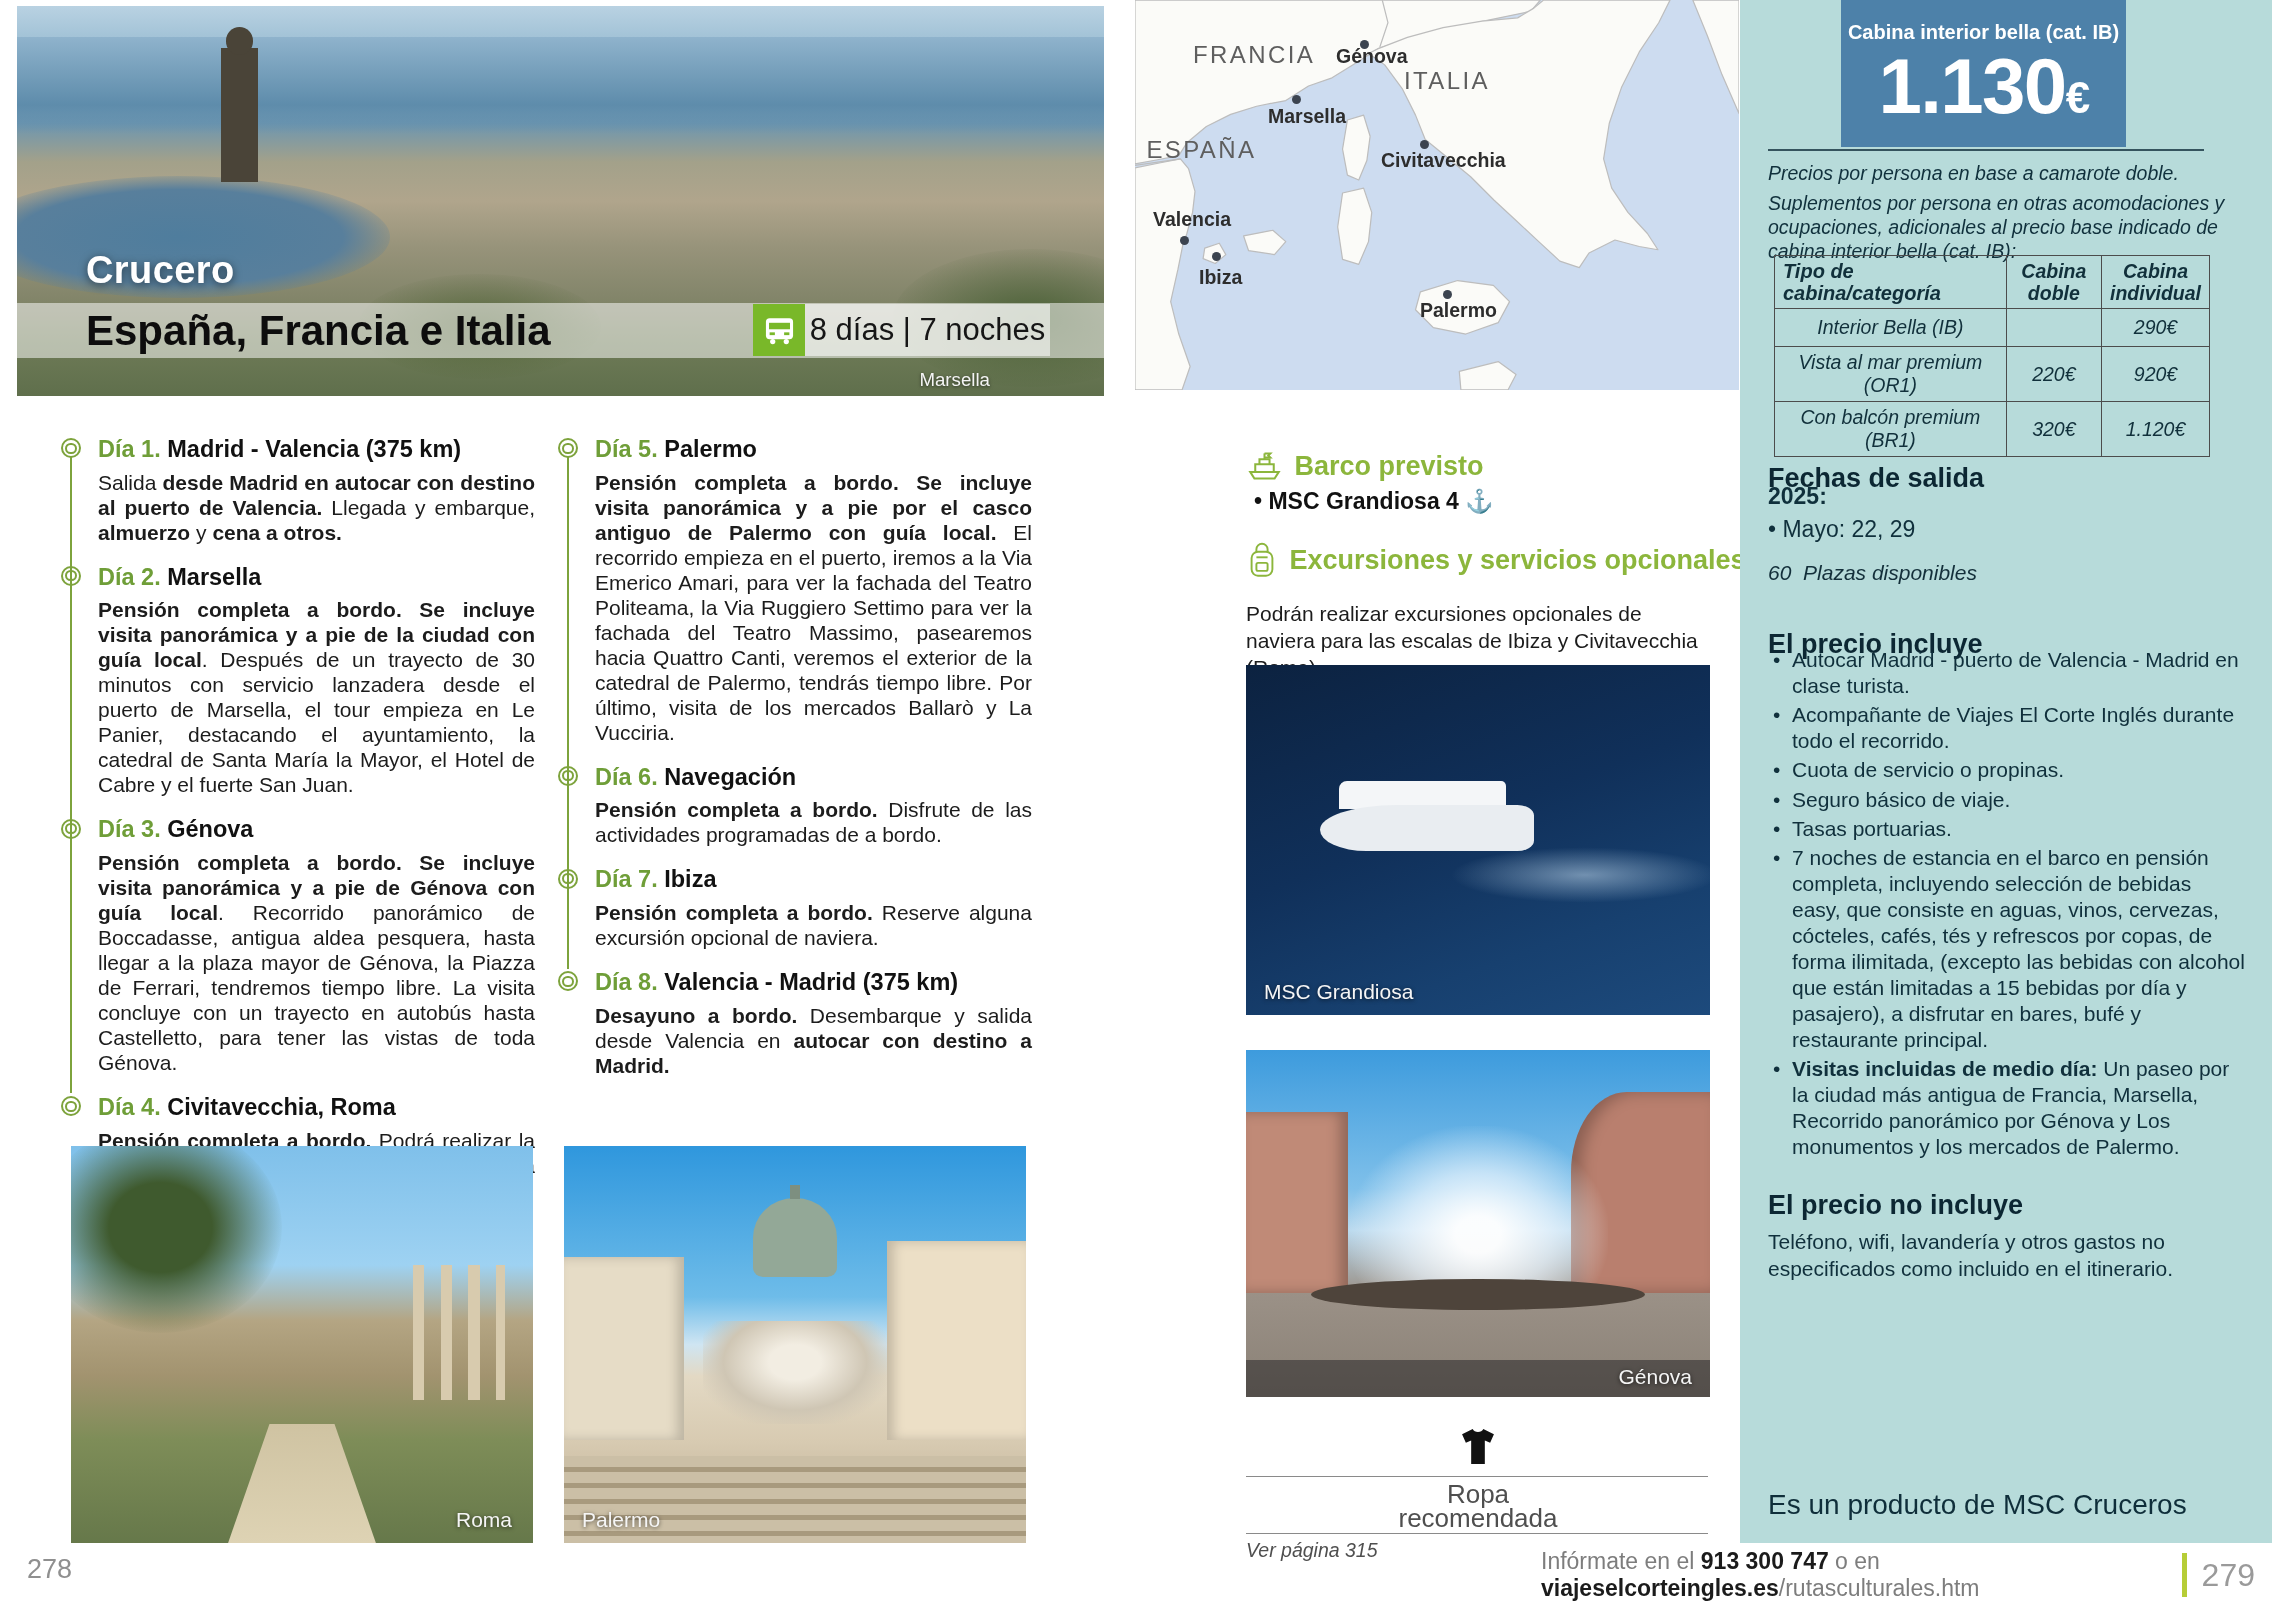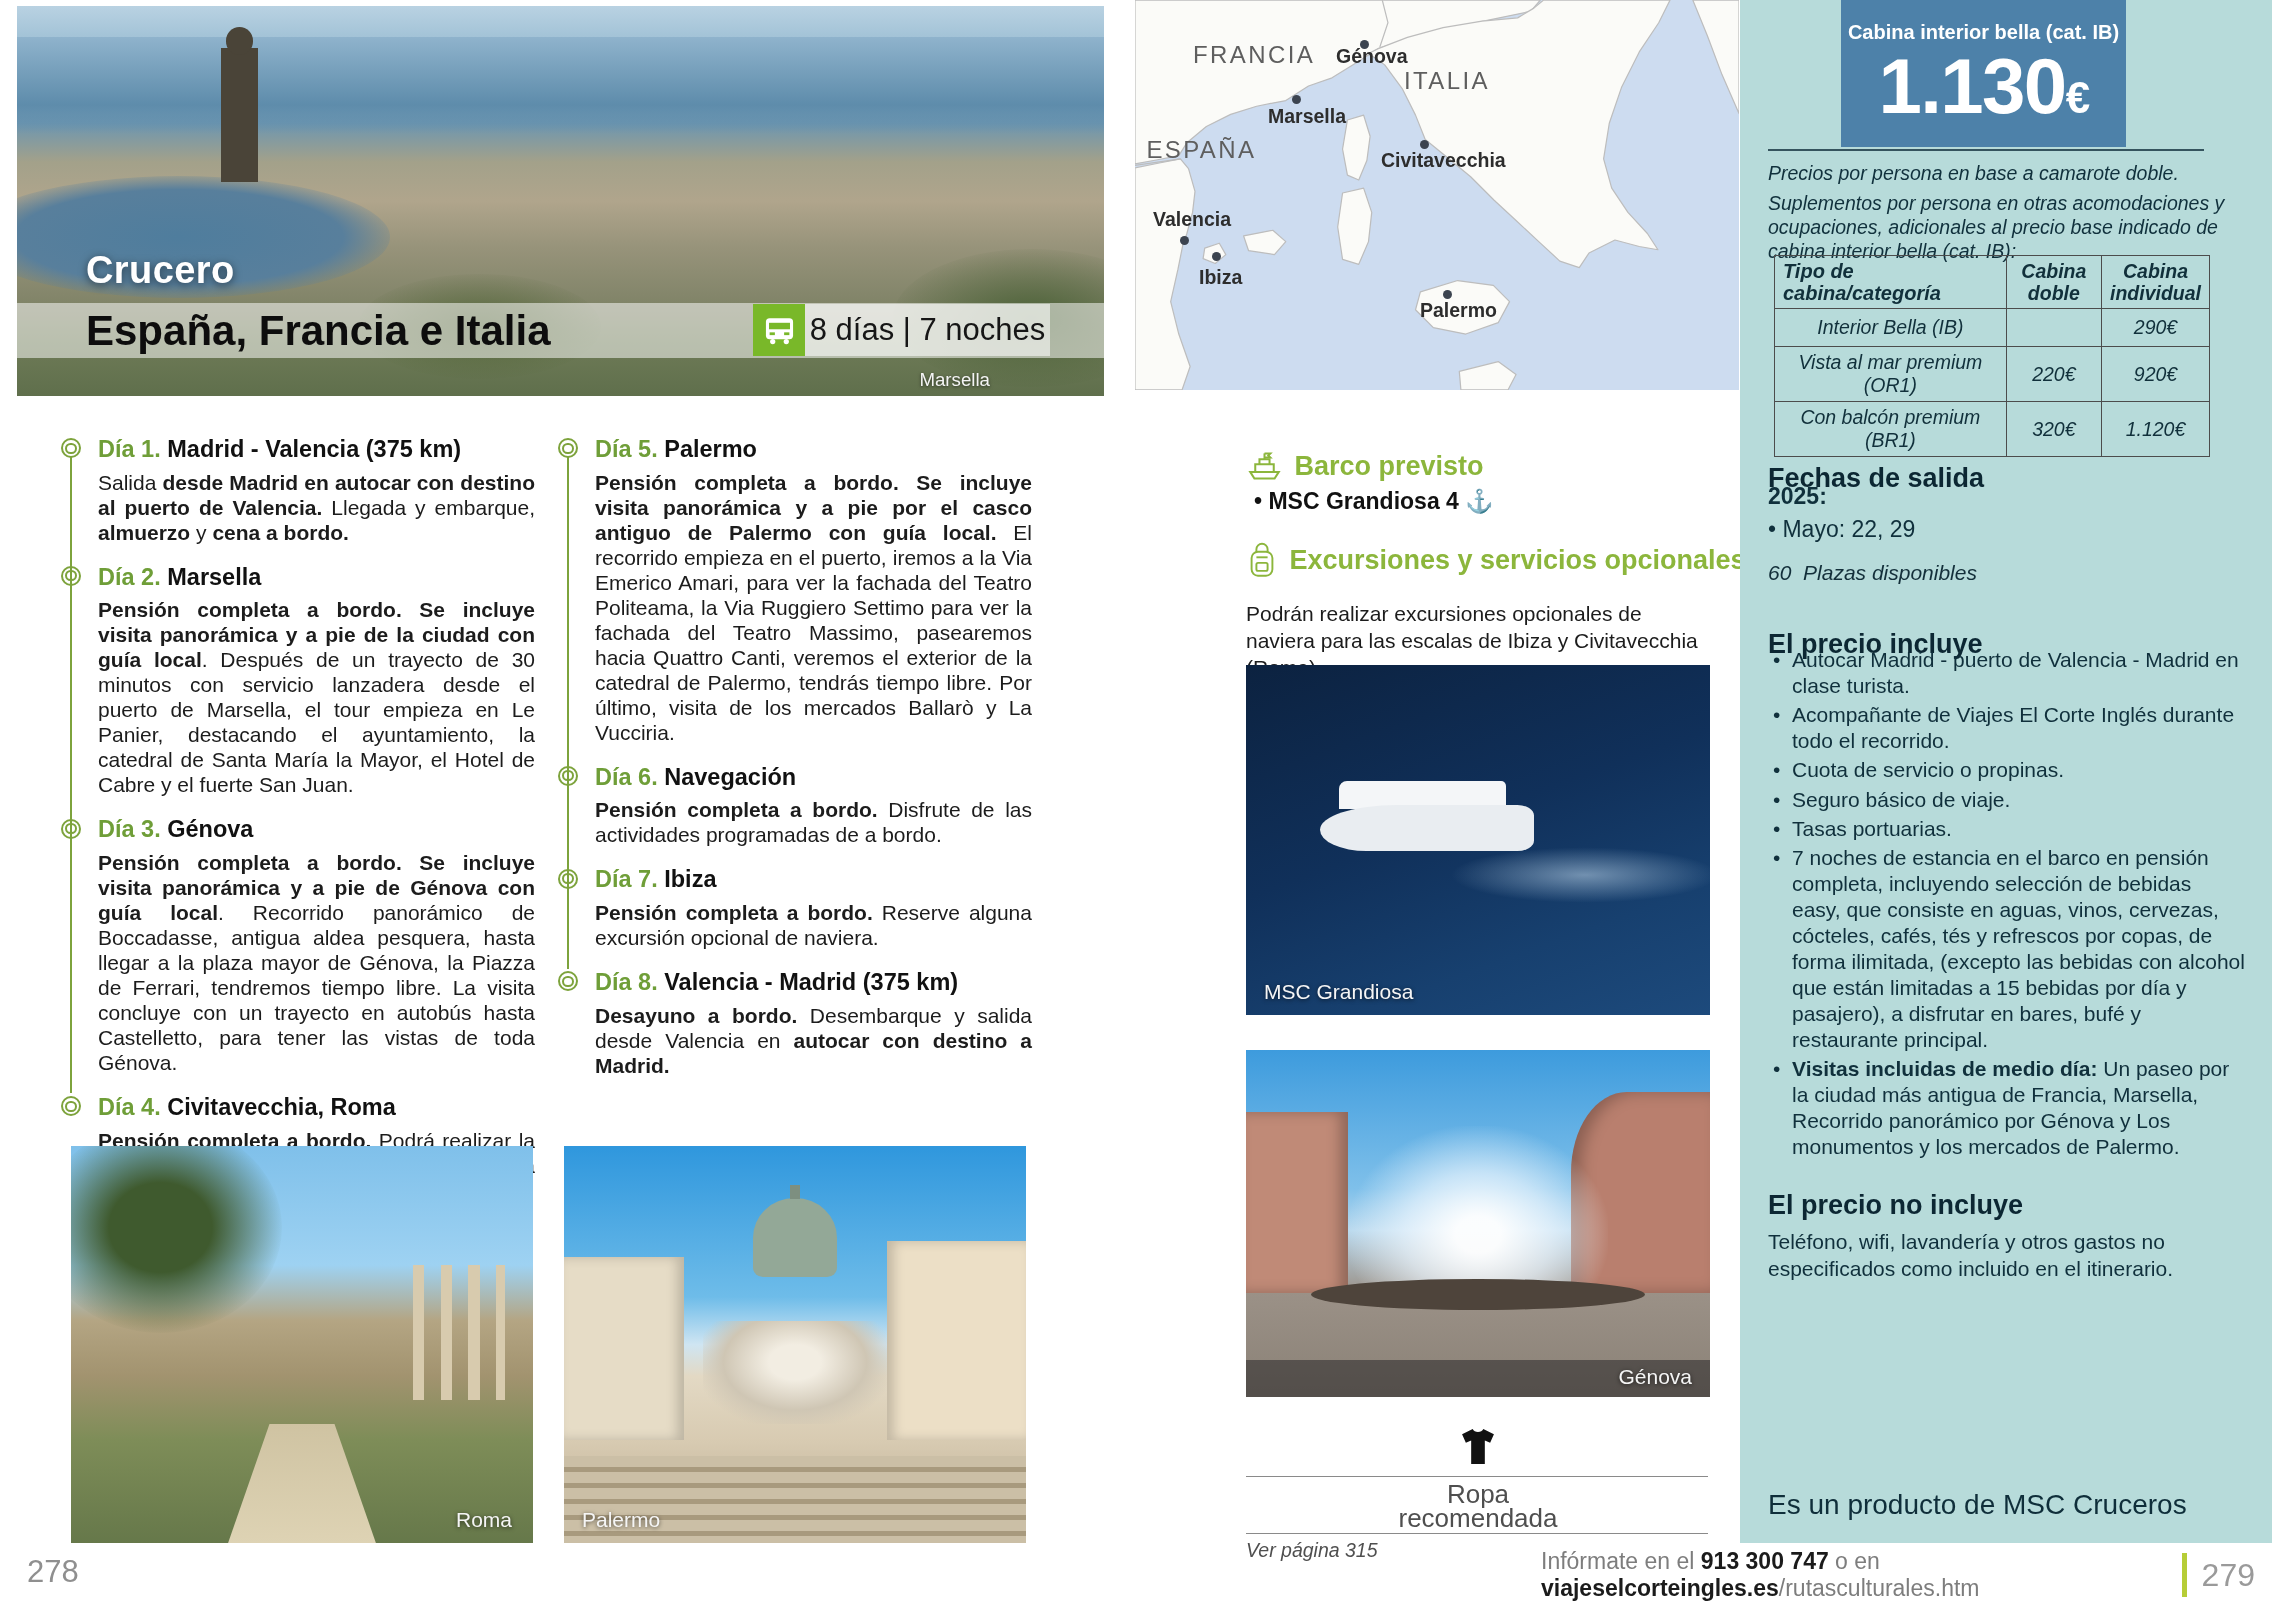--- a/index.html
+++ b/index.html
@@ -110,21 +110,21 @@
   .cabtable td:first-child{text-align:center;}
   .sb-h{position:absolute;left:28px;font-size:27px;font-weight:bold;color:#0c2733;}
   .sb-b{position:absolute;left:28px;font-size:23px;color:#10303c;}
   .plazas{position:absolute;left:28px;font-size:21px;font-style:italic;white-space:pre-wrap;}
   .inc-list{position:absolute;left:28px;top:647px;width:477px;margin:0;padding:0;list-style:none;}
   .inc-list li{position:relative;padding-left:24px;margin-bottom:3.2px;font-size:21px;line-height:26px;color:#10303c;}
   .inc-list li:before{content:"\2022";position:absolute;left:4.9px;}
   .noinc{position:absolute;left:28px;top:1207px;width:472px;font-size:21px;line-height:27px;color:#10303c;}
   .producto{position:absolute;left:28px;top:1489px;font-size:28px;color:#0f2e3a;}
   
-  .pn-left{position:absolute;left:27px;top:1554px;font-size:31px;color:#8f8f8f;}
+  .pn-left{position:absolute;left:27px;top:1554px;font-size:27px;color:#8f8f8f;}
   .footer-right{position:absolute;left:1541px;top:1548px;width:714px;display:flex;align-items:center;
     justify-content:flex-end;gap:14.6px;}
   .f-text{font-size:23px;color:#7d7d7d;}
   .f-text b{color:#1b1b1b;}
   .f-bar{width:5.7px;height:44px;background:#b6cd37;}
   .pn-right{font-size:32px;color:#9a9a9a;}
   b{font-weight:bold;}
 </style>
 </head>
 <body>
@@ -194,21 +194,21 @@
       </div>
   </section>
 
   <div class="col" id="col1">
       <div class="tline" style="top: 21px; height: 637px;"></div>
       <section class="day">
         <span class="tl-ic">
           <i></i>
         </span>
         <h3 class="day-h"><span class="day-num">Día 1. </span><span class="day-ttl">Madrid - Valencia (375 km)</span></h3>
-        <p class="day-p"><span>Salida </span><b>desde Madrid en autocar con destino al puerto de Valencia.</b><span> Llegada y embarque, </span><b>almuerzo</b><span> y </span><b>cena a bordo.</b></p>
+        <p class="day-p"><span>Salida </span><b>desde Madrid en autocar con destino al puerto de Valencia.</b><span> Llegada y embarque, </span><b>almuerzo</b><span> y </span><b>cena a otros.</b></p>
       </section>
       <section class="day">
         <span class="tl-ic">
           <i></i>
         </span>
         <h3 class="day-h"><span class="day-num">Día 2. </span><span class="day-ttl">Marsella</span></h3>
         <p class="day-p"><b>Pensión completa a bordo. Se incluye visita panorámica y a pie de la ciudad con guía local</b><span>. Después de un trayecto de 30 minutos con servicio lanzadera desde el puerto de Marsella, el tour empieza en Le Panier, destacando el ayuntamiento, la catedral de Santa María la Mayor, el Hotel de Cabre y el fuerte San Juan.</span></p>
       </section>
       <section class="day">
         <span class="tl-ic">

